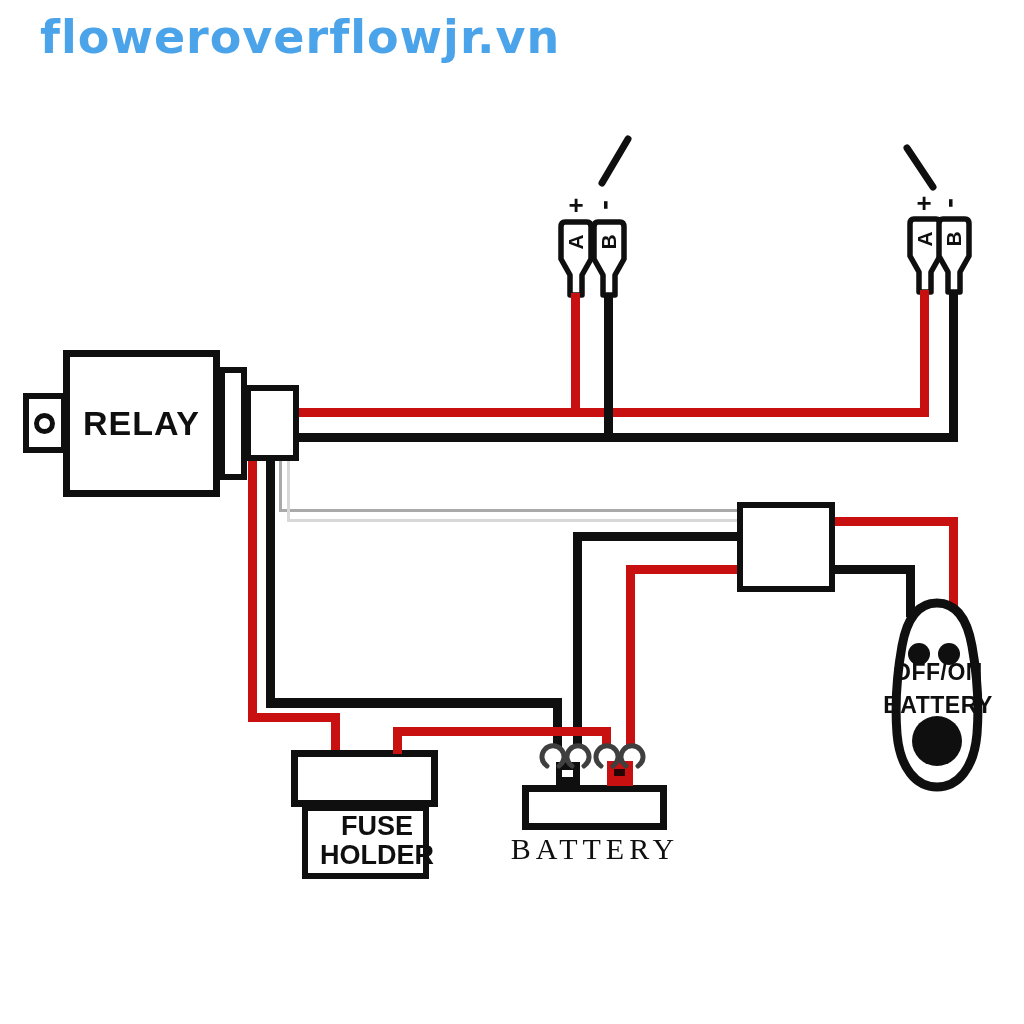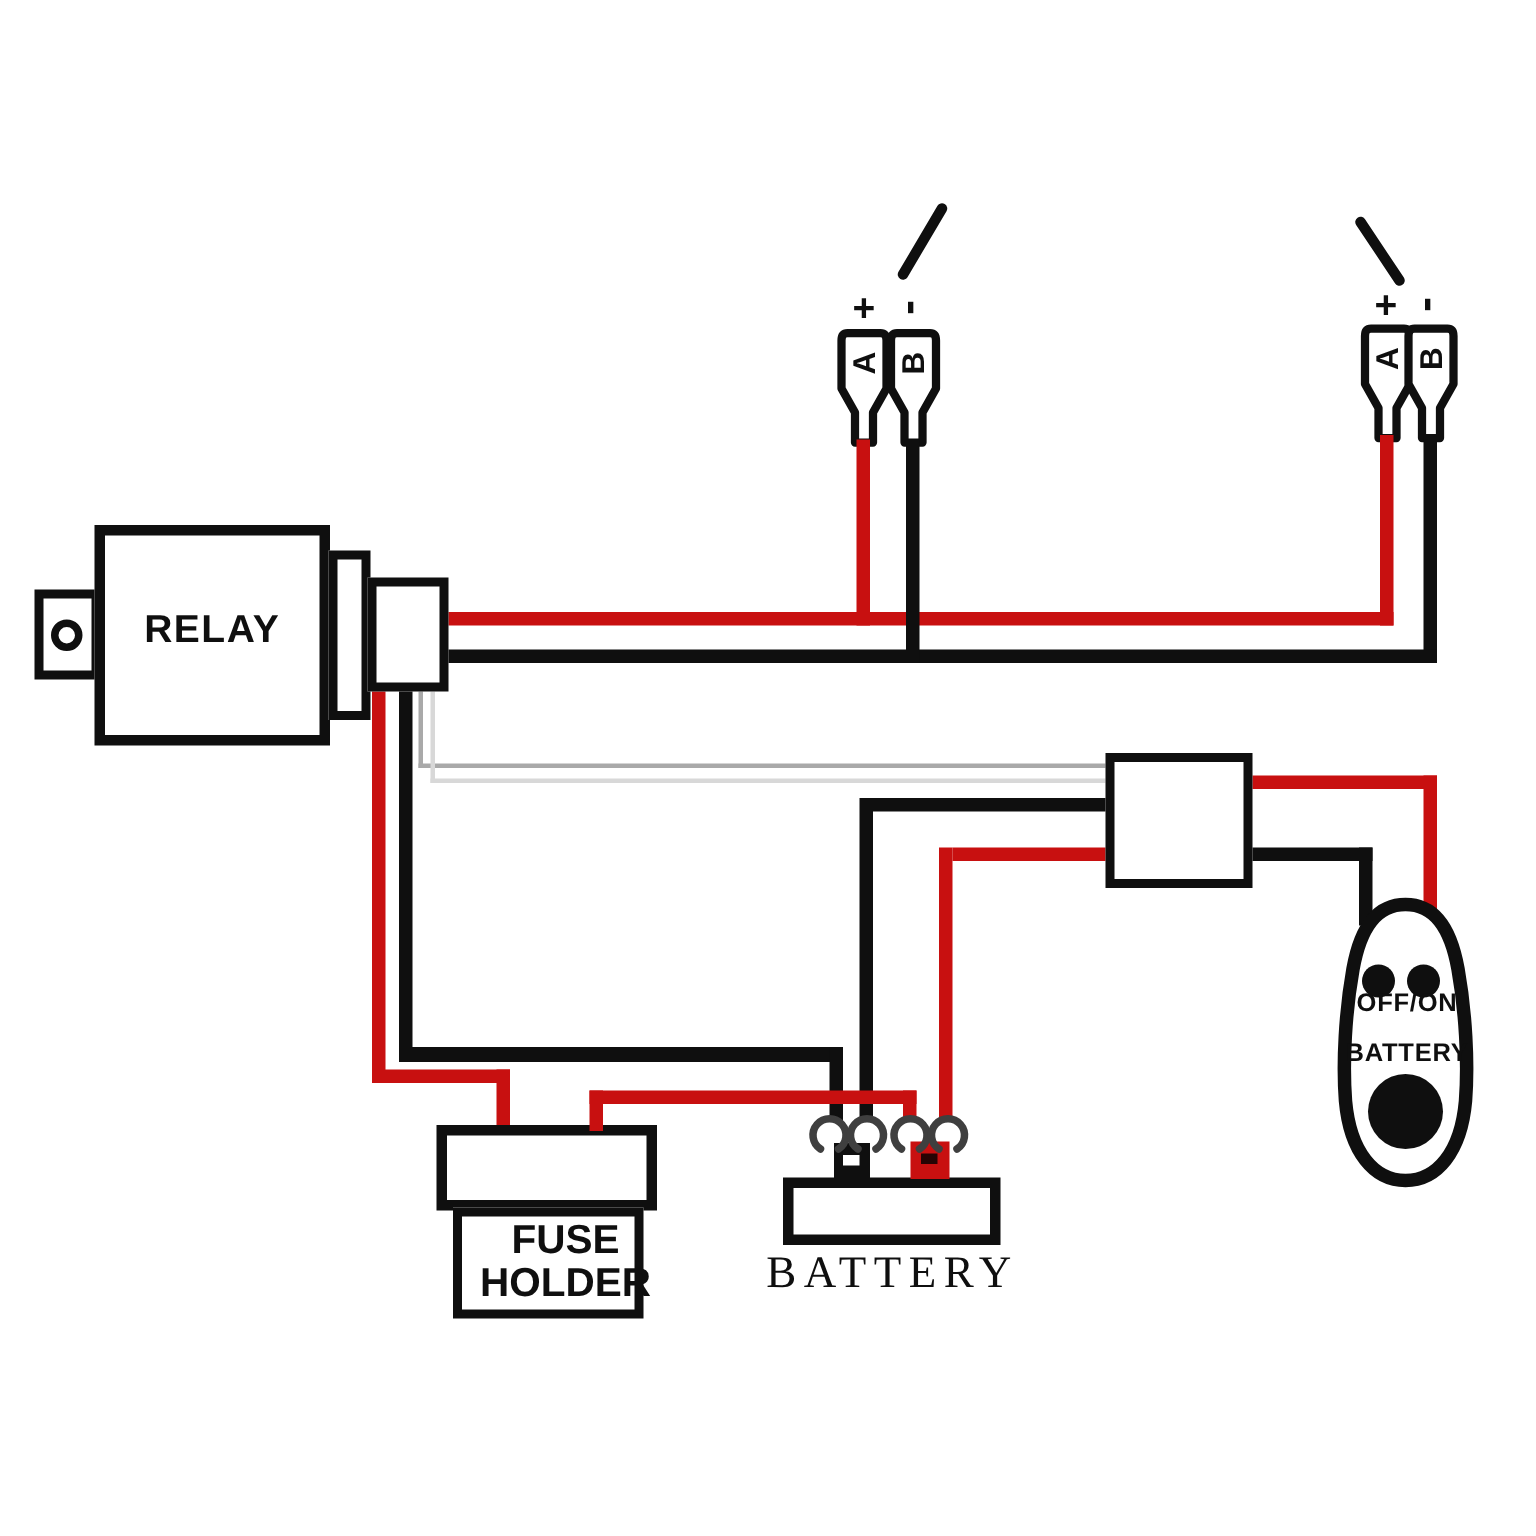--- a/index.html
+++ b/index.html
@@ -18,42 +18,43 @@
   .gray1{background:var(--gray1);}
   .gray2{background:var(--gray2);}
   .box{position:absolute;background:#fff;border:6px solid var(--black);box-sizing:border-box;}
   .watermark{position:absolute;left:40px;top:10px;font-family:"DejaVu Sans",sans-serif;
              font-weight:700;font-size:46px;letter-spacing:1px;color:var(--wm);}
   .title{position:absolute;left:590px;top:126px;width:350px;text-align:center;
          font-weight:700;font-size:30px;letter-spacing:0.5px;}
   .sign{position:absolute;font-weight:700;font-size:26px;width:30px;text-align:center;}
   .sign.minus span{display:inline-block;transform:rotate(90deg);font-size:30px;}
   .relay-label{position:absolute;left:63px;top:404px;width:157px;text-align:center;
-               font-weight:700;font-size:26px;letter-spacing:1px;}
+               font-weight:700;font-size:34px;letter-spacing:1px;}
   .fuse-label{position:absolute;left:302px;top:812px;width:150px;text-align:center;
               font-weight:700;font-size:27px;line-height:29px;}
   .batt-label{position:absolute;left:510px;top:832px;width:170px;text-align:center;
               font-weight:400;font-size:30px;letter-spacing:5px;font-family:Liberation Serif, serif;}
   .sw-text{position:absolute;left:882px;width:112px;text-align:center;
-           font-weight:700;font-size:17px;letter-spacing:0.5px;}
+           font-weight:700;font-size:23px;letter-spacing:0.5px;}
   svg{position:absolute;overflow:visible;}
   svg .outline{fill:#fff;stroke:var(--black);stroke-width:5.5;stroke-linejoin:round;}
   svg .termtext{font-family:"Liberation Sans",sans-serif;font-weight:700;font-size:21px;fill:var(--black);}
   svg .diag{stroke:var(--black);stroke-width:7;stroke-linecap:round;}
   svg .shoe{fill:none;stroke:#3f3f3f;stroke-width:5;stroke-linecap:round;}
   svg .egg{fill:#fff;stroke:var(--black);stroke-width:9;}
   .ring{position:absolute;left:34px;top:413px;width:21px;height:21px;border:5px solid var(--black);
         border-radius:50%;box-sizing:border-box;}
   .slot{position:absolute;}
 </style>
 </head>
 <body>
 
 <div id="stage">
 
+  <div class="watermark">floweroverflowjr.vn</div>
 
   <svg style="left:580px;top:125px;" width="370" height="70" viewBox="0 0 370 70">
     <line class="diag" x1="48" y1="14" x2="22" y2="58"></line>
     <line class="diag" x1="327" y1="23" x2="353" y2="62"></line>
   </svg>
 
   <div class="sign" style="left:561px;top:190px;">+</div>
   <div class="sign minus" style="left:593px;top:188px;"><span>-</span></div>
   <div class="sign" style="left:909px;top:188px;">+</div>
   <div class="sign minus" style="left:938px;top:186px;"><span>-</span></div>

